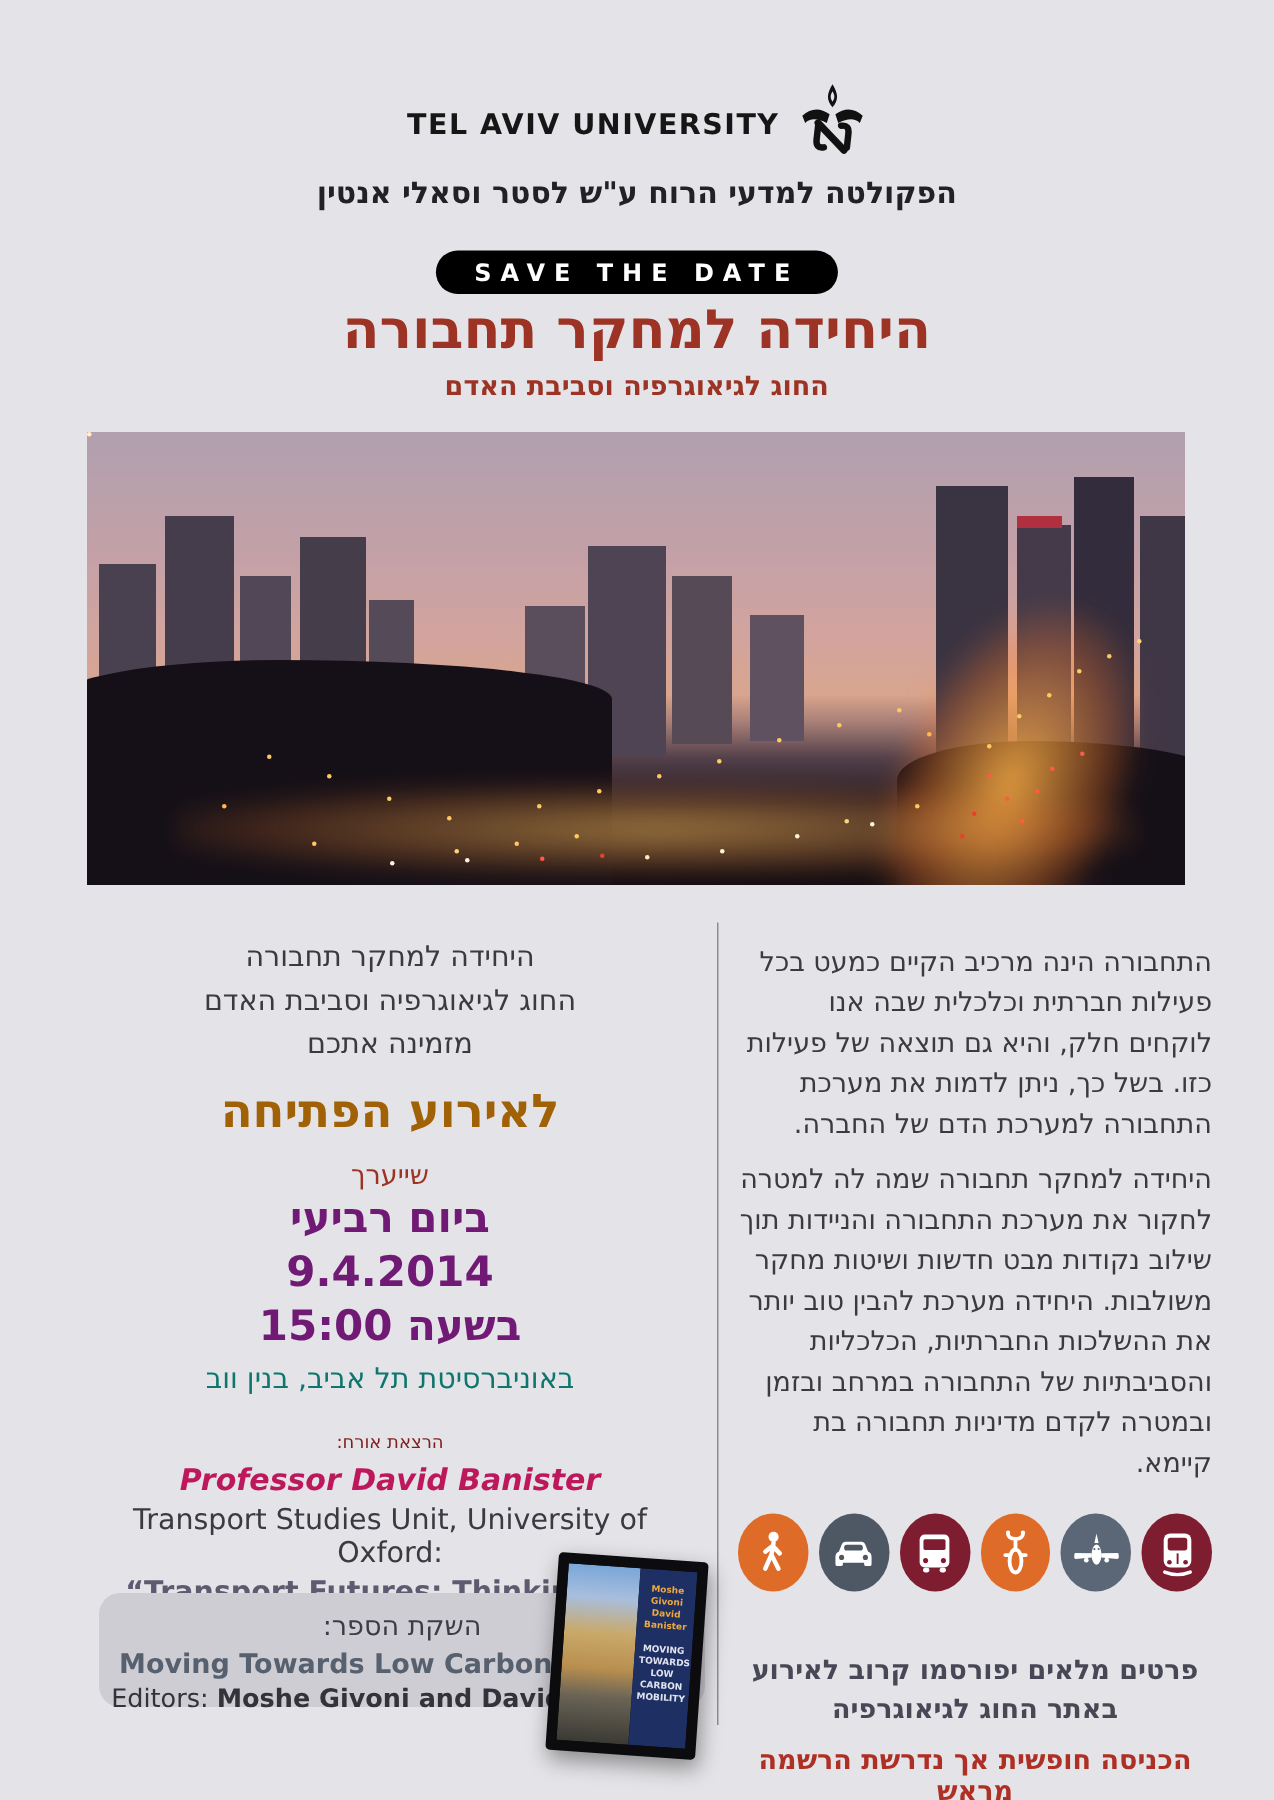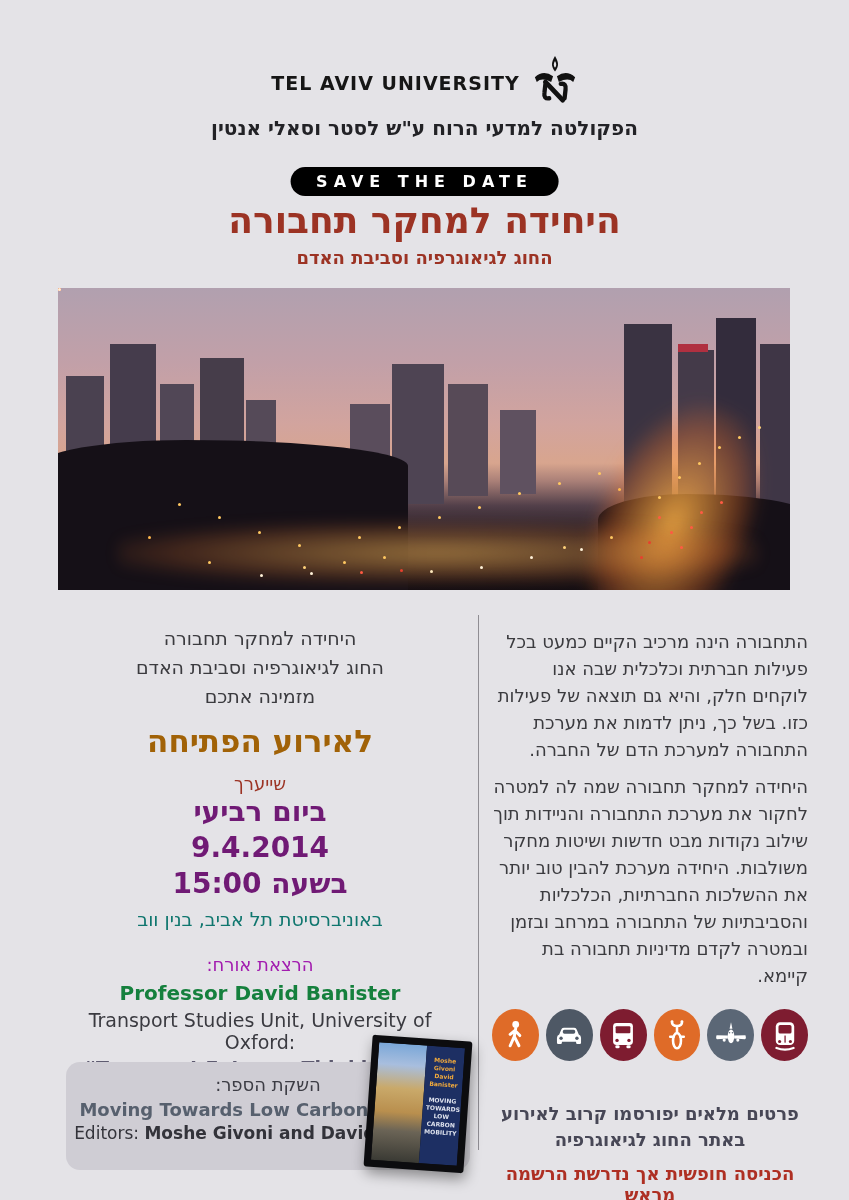--- a/index.html
+++ b/index.html
@@ -52,26 +52,26 @@
 
   
   .divider{position:absolute;left:478px;top:615px;width:1px;height:535px;background:#8f8d93;}
 
   .left-col{position:absolute;left:58px;top:624px;width:404px;text-align:center;}
   .lc-line{font-size:19px;line-height:29px;color:#3b3b3f;}
   .lc-event{margin-top:12px;font-size:31px;font-weight:700;color:#a16207;}
   .lc-small-red{margin-top:14px;font-size:18px;color:#9c3324;}
   .lc-big-red{font-size:28px;line-height:36px;font-weight:700;color:#701a75;}
   .lc-loc{margin-top:6px;font-size:19px;color:#0f766e;}
-  .lc-guest{margin-top:24px;font-size:18px;color:#a21caf;}
-  .lc-speaker{margin-top:6px;font-size:20px;font-weight:700;color:#15803d;}
+  .lc-guest{margin-top:24px;font-size:12px;color:#7f1d1d;}
+  .lc-speaker{margin-top:6px;font-size:20px;font-weight:700;color:#be185d;font-style:italic;}
   .lc-affil{margin-top:4px;font-size:19px;color:#3a3a40;}
   .lc-lect{margin-top:4px;font-size:19px;font-weight:700;color:#5e5b70;}
 
-  .book-box{position:absolute;left:66px;top:1062px;width:404px;height:108px;
+  .book-box{position:absolute;left:66px;top:1062px;width:404px;height:76px;
             background:#cfcdd4;border-radius:14px;text-align:center;padding-top:12px;
             box-sizing:border-box;}
   .bb-label{font-size:18px;color:#3c3c44;}
   .bb-title{margin-top:4px;font-size:18px;font-weight:700;color:#57606e;}
   .bb-editors{margin-top:3px;font-size:17px;color:#33333a;}
   .bb-editors b{font-weight:700;}
 
   .book{position:absolute;left:368px;top:1038px;width:100px;height:132px;background:#0c0c0f;
         transform:rotate(4deg);border-radius:3px;box-shadow:2px 6px 14px rgba(0,0,0,.4);}
   .cover{position:absolute;inset:7px;display:flex;overflow:hidden;}

